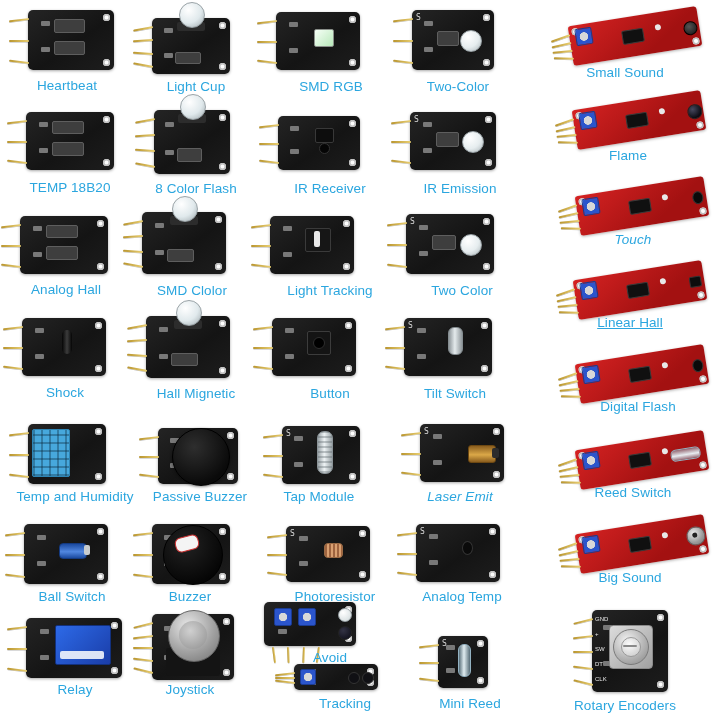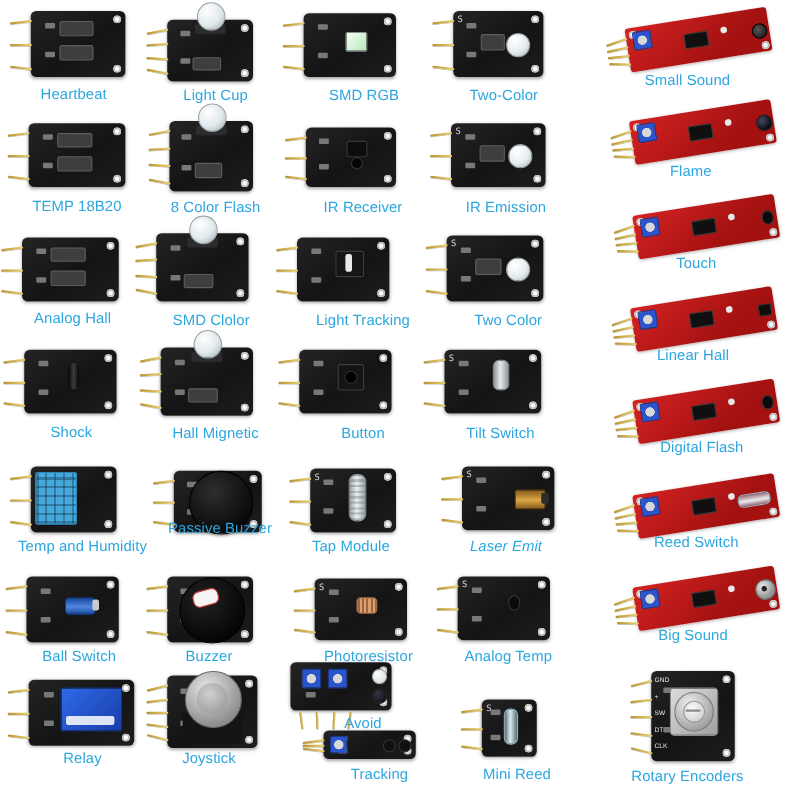--- a/index.html
+++ b/index.html
@@ -270,21 +270,21 @@
       <div class="board black" style="left: 158px; top: 428px; width: 80px; height: 56px;">
         <div class="hole" style="left: 69px; top: 4px;"></div>
         <div class="hole" style="left: 69px; top: 45px;"></div>
         <div class="pin" style="left: -19px; top: 8px; transform-origin: right center; transform: rotate(-7deg);"></div>
         <div class="pin" style="left: -19px; top: 28px; transform-origin: right center; transform: rotate(0deg);"></div>
         <div class="pin" style="left: -19px; top: 48px; transform-origin: right center; transform: rotate(7deg);"></div>
         <div class="res" style="left: 12px; top: 10.08px; width: 9px; height: 5px;"></div>
         <div class="res" style="left: 12px; top: 34.72px; width: 9px; height: 5px;"></div>
         <div class="acc" style="left: 14px; top: 0px; width: 56px; height: 56px; border-radius: 50%; background: radial-gradient(circle at 38% 32%, rgb(46, 46, 46), rgb(10, 10, 10) 72%); border: 1px solid rgb(0, 0, 0); box-shadow: rgba(0, 0, 0, 0.4) 0px 1px 3px;"></div>
       </div>
-      <div class="label" style="left: 200px; top: 473px;">Passive Buzzer</div>
+      <div class="label" style="left: 200px; top: 489px;">Passive Buzzer</div>
     </div>
     <div class="module">
       <div class="board black" style="left: 282px; top: 426px; width: 78px; height: 58px;">
         <div class="hole" style="left: 67px; top: 4px;"></div>
         <div class="hole" style="left: 67px; top: 47px;"></div>
         <div class="pin" style="left: -19px; top: 8px; transform-origin: right center; transform: rotate(-7deg);"></div>
         <div class="pin" style="left: -19px; top: 29px; transform-origin: right center; transform: rotate(0deg);"></div>
         <div class="pin" style="left: -19px; top: 50px; transform-origin: right center; transform: rotate(7deg);"></div>
         <div class="res" style="left: 11.7px; top: 10.44px; width: 9px; height: 5px;"></div>
         <div class="res" style="left: 11.7px; top: 35.96px; width: 9px; height: 5px;"></div>
@@ -477,36 +477,36 @@
         <div class="hole" style="left: 121px; top: 31px;"></div>
         <div class="pin" style="left: -19px; top: 8px; transform-origin: right center; transform: rotate(-10.5deg);"></div>
         <div class="pin" style="left: -19px; top: 16px; transform-origin: right center; transform: rotate(-3.5deg);"></div>
         <div class="pin" style="left: -19px; top: 24px; transform-origin: right center; transform: rotate(3.5deg);"></div>
         <div class="pin" style="left: -19px; top: 32px; transform-origin: right center; transform: rotate(10.5deg);"></div>
         <div class="acc" style="left: 6px; top: 4px; width: 15px; height: 15px; background: radial-gradient(circle, rgb(216, 216, 216) 0px, rgb(216, 216, 216) 4px, rgb(43, 85, 204) 4.5px); border: 1px solid rgb(26, 58, 144);"></div>
         <div class="acc" style="left: 52px; top: 12.8px; width: 20px; height: 12px; background: rgb(16, 16, 16); border: 1px solid rgb(58, 58, 58);"></div>
         <div class="acc" style="left: 85.8px; top: 12px; width: 6px; height: 6px; border-radius: 50%; background: rgb(232, 232, 232);"></div>
         <div class="acc" style="left: 116px; top: 14px; width: 9px; height: 11px; border-radius: 50%; background: rgb(10, 10, 10); border: 1px solid rgb(51, 51, 51);"></div>
       </div>
-      <div class="label" style="left: 633px; top: 232px;">Touch</div>
+      <div class="label" style="left: 633px; top: 232px; font-style: italic;">Touch</div>
     </div>
     <div class="module">
       <div class="board red" style="left: 575px; top: 270px; width: 130px; height: 40px; transform: rotate(-9deg);">
         <div class="hole" style="left: 3px; top: 3px;"></div>
         <div class="hole" style="left: 121px; top: 31px;"></div>
         <div class="pin" style="left: -19px; top: 8px; transform-origin: right center; transform: rotate(-10.5deg);"></div>
         <div class="pin" style="left: -19px; top: 16px; transform-origin: right center; transform: rotate(-3.5deg);"></div>
         <div class="pin" style="left: -19px; top: 24px; transform-origin: right center; transform: rotate(3.5deg);"></div>
         <div class="pin" style="left: -19px; top: 32px; transform-origin: right center; transform: rotate(10.5deg);"></div>
         <div class="acc" style="left: 6px; top: 4px; width: 15px; height: 15px; background: radial-gradient(circle, rgb(216, 216, 216) 0px, rgb(216, 216, 216) 4px, rgb(43, 85, 204) 4.5px); border: 1px solid rgb(26, 58, 144);"></div>
         <div class="acc" style="left: 52px; top: 12.8px; width: 20px; height: 12px; background: rgb(16, 16, 16); border: 1px solid rgb(58, 58, 58);"></div>
         <div class="acc" style="left: 85.8px; top: 12px; width: 6px; height: 6px; border-radius: 50%; background: rgb(232, 232, 232);"></div>
         <div class="acc" style="left: 115px; top: 15px; width: 10px; height: 9px; background: rgb(13, 13, 13); border: 1px solid rgb(51, 51, 51);"></div>
       </div>
-      <div class="label" style="left: 630px; top: 315px;">Linear Hall</div>
+      <div class="label" style="left: 630px; top: 315px; text-decoration: underline;">Linear Hall</div>
     </div>
     <div class="module">
       <div class="board red" style="left: 577px; top: 354px; width: 130px; height: 40px; transform: rotate(-9deg);">
         <div class="hole" style="left: 3px; top: 3px;"></div>
         <div class="hole" style="left: 121px; top: 31px;"></div>
         <div class="pin" style="left: -19px; top: 8px; transform-origin: right center; transform: rotate(-10.5deg);"></div>
         <div class="pin" style="left: -19px; top: 16px; transform-origin: right center; transform: rotate(-3.5deg);"></div>
         <div class="pin" style="left: -19px; top: 24px; transform-origin: right center; transform: rotate(3.5deg);"></div>
         <div class="pin" style="left: -19px; top: 32px; transform-origin: right center; transform: rotate(10.5deg);"></div>
         <div class="acc" style="left: 6px; top: 4px; width: 15px; height: 15px; background: radial-gradient(circle, rgb(216, 216, 216) 0px, rgb(216, 216, 216) 4px, rgb(43, 85, 204) 4.5px); border: 1px solid rgb(26, 58, 144);"></div>

